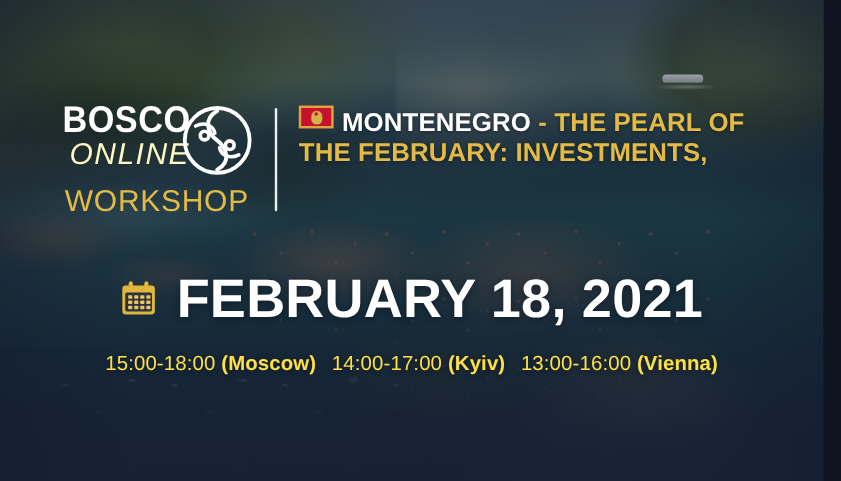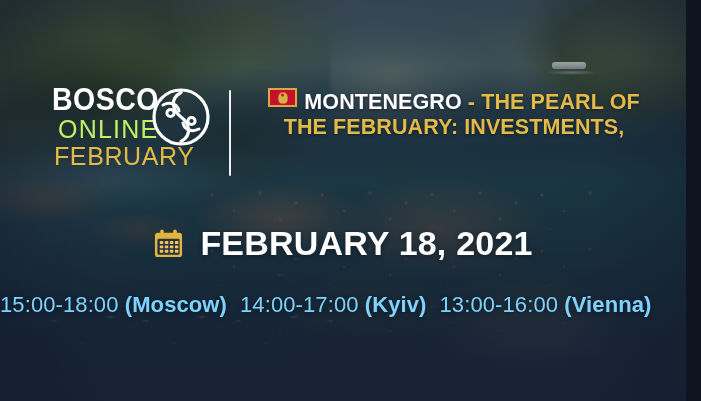--- a/index.html
+++ b/index.html
@@ -206,24 +206,25 @@
     font-weight: bold;
     color: #ffffff;
     letter-spacing: .5px;
     transform: scaleX(.92);
     transform-origin: left center;
     margin-bottom: 2px;
   }
   .brand-online {
     font-size: 25px;
     font-weight: 300;
-    color: #bef264;
+    color: #fef9c3;
     letter-spacing: 1.2px;
     padding-left: 6px;
-    margin-bottom: 2px;
+    margin-bottom: 14px;
+    font-style: italic;
   }
   .brand-workshop {
     font-size: 25px;
     font-weight: 300;
     color: #e3ba45;
     letter-spacing: .6px;
     padding-left: 2px;
   }
 
   
@@ -255,21 +256,20 @@
   }
   .hl-line {
     margin: 0;
     font-size: 21.5px;
     font-weight: bold;
     line-height: 25px;
     letter-spacing: .1px;
     color: #e3ba45;
     white-space: nowrap;
     text-shadow: 0 1px 3px rgba(10,16,28,.55);
-    text-align: center;
   }
   .hl-country {
     color: #ffffff;
   }
   .flag {
     display: inline-block;
     vertical-align: 2px;
     width: 29px;
     height: 19px;
     margin-right: 7px;
@@ -312,38 +312,38 @@
     justify-content: center;
     gap: 16px;
   }
   .cal-icon {
     width: 31px;
     height: 31px;
     flex: 0 0 auto;
     display: block;
   }
   .date-text {
-    font-size: 34px;
+    font-size: 45px;
     font-weight: bold;
     color: #ffffff;
     letter-spacing: .2px;
     line-height: 1;
     white-space: nowrap;
     text-shadow: 0 2px 5px rgba(10,16,28,.5);
   }
 
   
   .times-row {
     position: absolute;
     left: 0;
     right: 0;
     top: 294px;
-    text-align: left;
-    font-size: 22px;
-    color: #7dd3fc;
+    text-align: center;
+    font-size: 17px;
+    color: #fde047;
     letter-spacing: .1px;
     line-height: 1;
     white-space: nowrap;
     text-shadow: 0 1px 4px rgba(10,16,28,.6);
   }
   .tz { display: inline-block; }
   .tz + .tz { margin-left: 13px; }
   .tz-city { font-weight: bold; }
 </style>
 </head>
@@ -371,21 +371,21 @@
   <div class="vignette-top"></div>
   <div class="band-headline"></div>
   <div class="vignette-bottom"></div>
   <div class="vignette-edges"></div>
 
   <div class="content">
 
     <div class="brand">
       <p class="brand-line brand-bosco">BOSCO</p>
       <p class="brand-line brand-online">ONLINE</p>
-      <p class="brand-line brand-workshop">FEBRUARY</p>
+      <p class="brand-line brand-workshop">WORKSHOP</p>
     </div>
 
     <svg class="emblem" viewBox="0 0 60 60">
       <circle cx="30" cy="30" r="27" fill="none" stroke="#ffffff" stroke-width="3.2"></circle>
       <path d="M30 5.5 C18 12 22 24 30 30 C38 36 42 48 30 54.5" fill="none" stroke="#ffffff" stroke-width="3.2" stroke-linecap="round"></path>
       <path d="M12 18 C20 14 27 18 28 24" fill="none" stroke="#ffffff" stroke-width="3" stroke-linecap="round"></path>
       <path d="M48 42 C40 46 33 42 32 36" fill="none" stroke="#ffffff" stroke-width="3" stroke-linecap="round"></path>
       <circle cx="19.5" cy="26" r="3.6" fill="none" stroke="#ffffff" stroke-width="3"></circle>
       <circle cx="40.5" cy="34" r="3.6" fill="none" stroke="#ffffff" stroke-width="3"></circle>
     </svg>

